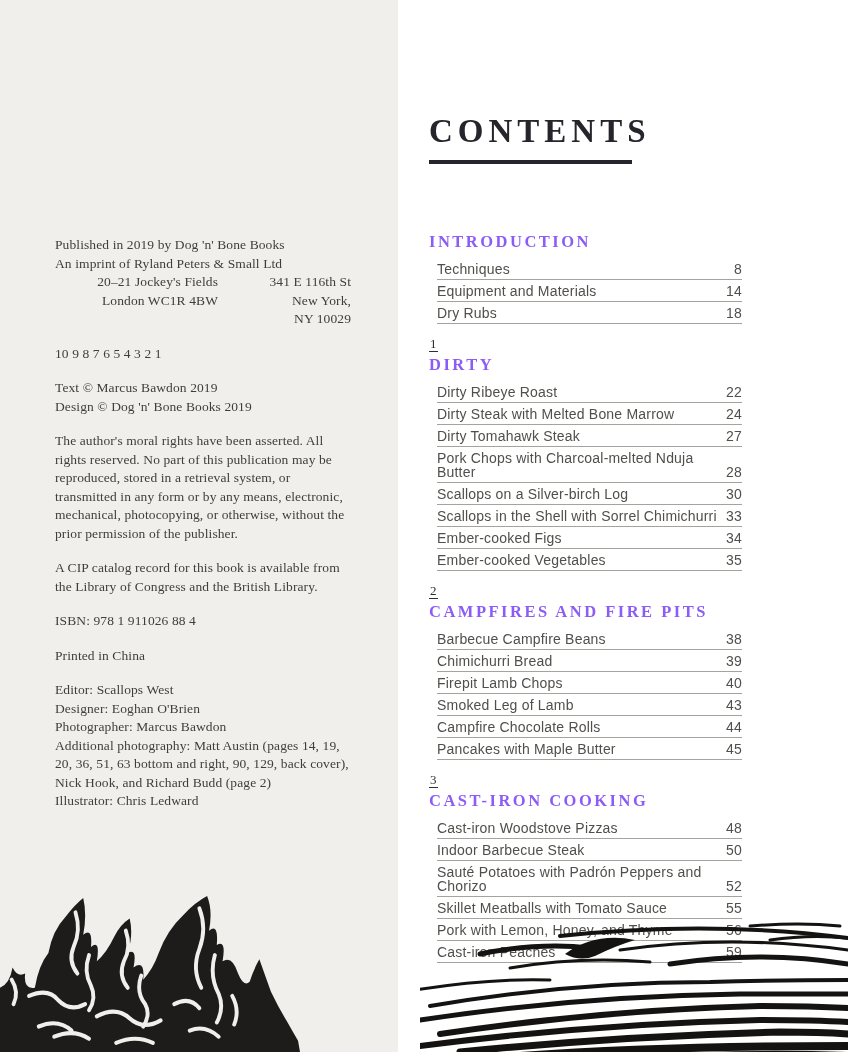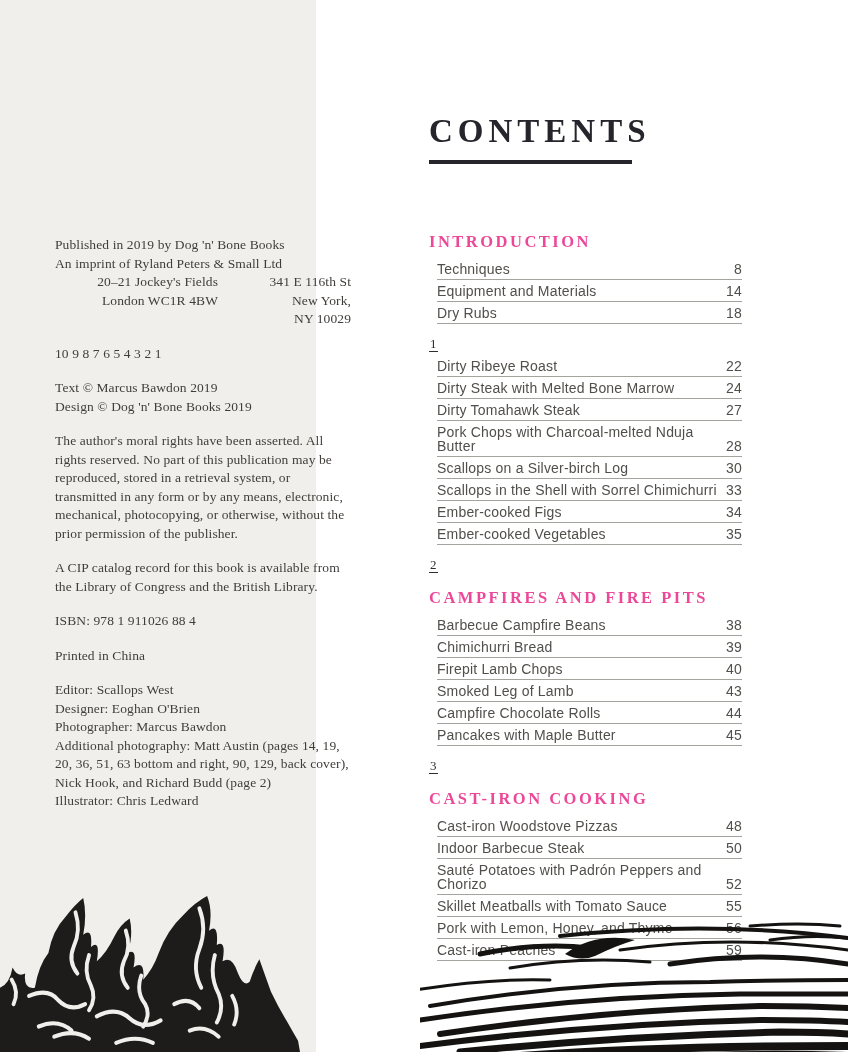--- a/index.html
+++ b/index.html
@@ -1,36 +1,36 @@
 <!DOCTYPE html>
 <html><head>
 <meta charset="utf-8">
 <style>
   html,body{margin:0;padding:0;}
   body{background:#ffffff;}
   .page{position:relative;width:848px;height:1052px;background:#ffffff;overflow:hidden;
         font-family:"Liberation Serif", serif;}
-  .left-panel{position:absolute;left:0;top:0;width:316px;height:1052px;background:#f0efeb;}
+  .left-panel{position:absolute;left:0;top:0;width:398px;height:1052px;background:#f0efeb;}
   .colophon{position:absolute;left:55px;top:236px;width:296px;
             font-size:13.5px;line-height:18.5px;color:#403e3b;letter-spacing:0.1px;}
   .colophon .block{margin:0 0 16px 0;}
   .addr-row{display:flex;text-align:right;}
   .addr-col-uk{width:163px;}
   .addr-col-us{flex:1;}
   .right-content{position:absolute;left:429px;top:113px;width:313px;}
   .contents-title{font-size:33px;font-weight:700;letter-spacing:5px;color:#26252b;
                   line-height:36px;margin:0;}
   .title-rule{width:203px;height:4px;background:#26252b;margin-top:11px;}
   .toc-sections{margin-top:68px;}
   .toc-section{margin-bottom:10px;}
   .sec-num{display:inline-block;font-size:13px;line-height:14px;color:#2e2d33;
            border-bottom:1.5px solid #2e2d33;margin-bottom:3px;padding:0 1px;}
   .sec-num:empty{display:none;}
-  .sec-heading{font-size:16.5px;font-weight:700;letter-spacing:2.5px;color:#ec4899;
-               margin:12px 0 7px 0;line-height:19px;}
+  .sec-heading{font-size:16.5px;font-weight:700;letter-spacing:2.5px;color:#8b5cf6;
+               margin:0 0 7px 0;line-height:19px;}
   .toc-rows{margin-left:8px;}
   .toc-row{display:flex;justify-content:space-between;align-items:flex-end;
            border-bottom:1px solid #a5a39e;padding:4px 0 3px 0;
            font-family:"Liberation Sans", sans-serif;font-size:14px;line-height:14px;
            color:#514f4b;letter-spacing:0.2px;}
   .toc-page{margin-left:8px;}
   .flame-illo{position:absolute;left:0;bottom:0;width:300px;height:158px;}
   .grain-illo{position:absolute;right:0;bottom:0;width:428px;height:132px;}
 </style>
 </head>
@@ -125,20 +125,21 @@
           </div>
           <div class="toc-row">
             <span class="toc-label">Dry Rubs</span>
             <span class="toc-page">18</span>
           </div>
         </div>
       </div>
 
       <div class="toc-section">
         <div class="sec-num">1</div>
+        <h2 class="sec-heading">DIRTY</h2>
         <div class="toc-rows">
           <div class="toc-row">
             <span class="toc-label">Dirty Ribeye Roast</span>
             <span class="toc-page">22</span>
           </div>
           <div class="toc-row">
             <span class="toc-label">Dirty Steak with Melted Bone Marrow</span>
             <span class="toc-page">24</span>
           </div>
           <div class="toc-row">

